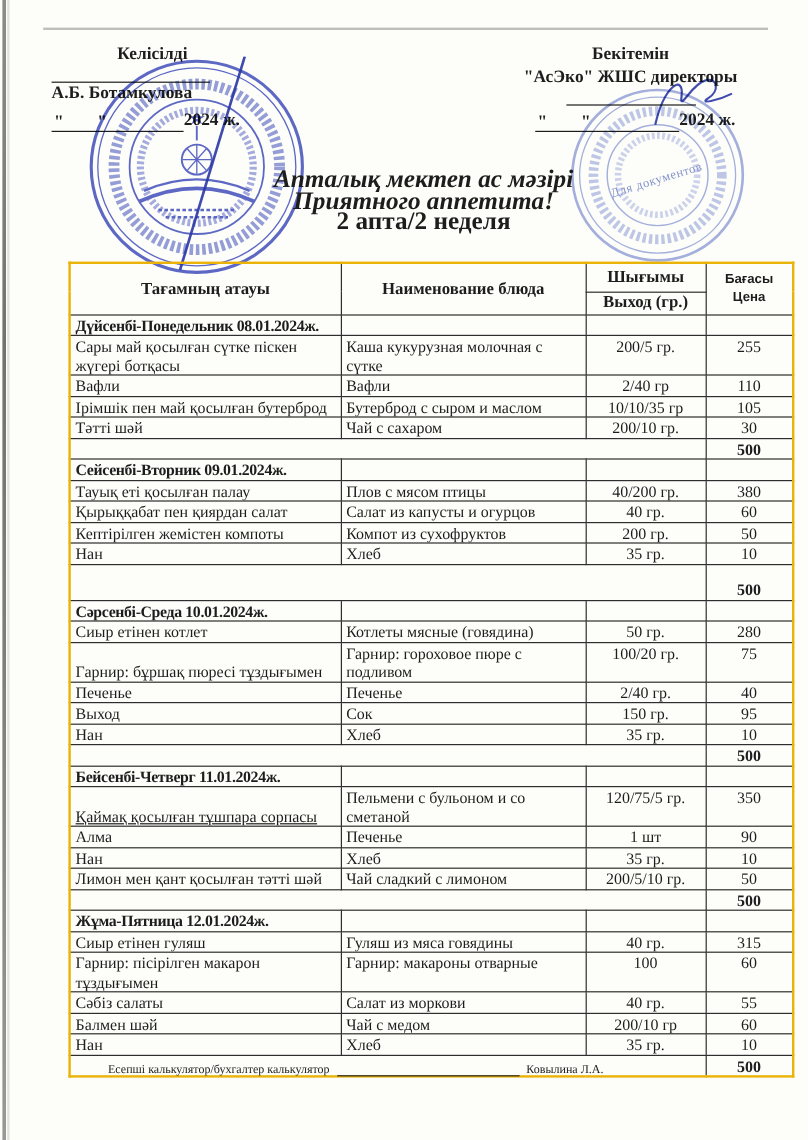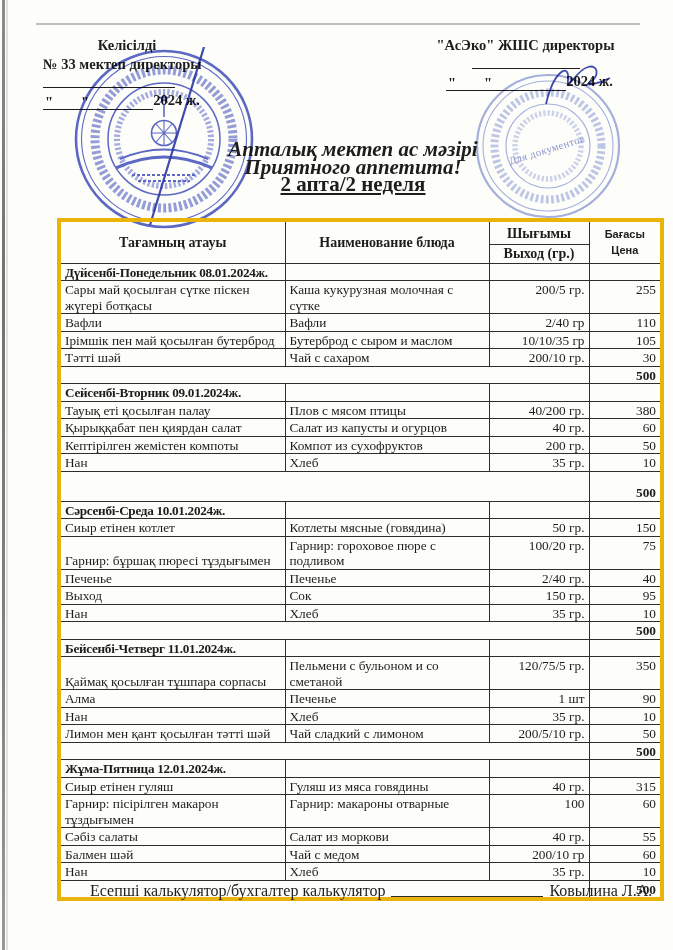--- a/index.html
+++ b/index.html
@@ -31,70 +31,71 @@
 
   
   .stamp{position:absolute;mix-blend-mode:multiply;pointer-events:none;}
   .stamp-left{left:72px;top:47px;}
   .stamp-right{left:468px;top:71px;}
   .sig-squiggle{left:540px;top:60px;}
 
   
   .title-block{position:absolute;left:218px;top:141px;width:270px;text-align:center;
                font-weight:bold;font-style:italic;font-size:21px;line-height:17.5px;}
-  .title-block .plain{font-style:normal;text-decoration:underline;}
+  .title-block .plain{font-style:normal;}
 
   
   .menu-table{position:absolute;left:57px;top:218px;border-collapse:collapse;table-layout:fixed;
               width:603px;font-size:13.3px;}
   .menu-table td{border:1px solid #2e2e2e;padding:1px 4px 0 4px;vertical-align:top;
                  line-height:15.5px;overflow:hidden;}
-  .menu-table{border:4px solid #eab308;}
+  .menu-table{border:2px solid #eab308;}
   .c1{width:226px;}.c2{width:204px;}.c3{width:100px;}.c4{width:73px;}
   .hdr{font-weight:bold;text-align:center;font-size:14px;vertical-align:middle !important;}
   .hdr-price{font-family:"Liberation Sans","DejaVu Sans",sans-serif;font-size:11px;line-height:15px;}
   tr.h1{height:24px;} tr.h2{height:19px;}
   tr.r-day{height:17px;} tr.r-item{height:17px;} tr.r-total{height:14px;} tr.r-total.tall{height:30px;}
   .day-title{font-weight:bold;font-size:13.2px;letter-spacing:-0.3px;white-space:nowrap;}
-  .num{text-align:right;}
+  .num{text-align:center;}
   .total{font-weight:bold;}
 
   
-  .footer-line{position:absolute;font-size:16px;display:flex;align-items:flex-start;}
+  .footer-line{position:absolute;font-size:10px;display:flex;align-items:flex-end;}
   .f1{left:90px;top:882px;}
   .f2{left:85px;top:915px;}
   .f-underline{display:inline-block;border-bottom:1.4px solid #2a2a2a;height:14px;}
   .f1 .f-underline{width:152px;margin:0 6px;}
   .f2 .f-underline{width:196px;margin:0 6px;}
 </style>
 </head>
 <body>
 
 <div class="page">
 
   <div class="edge-left"></div>
   <div class="edge-left2"></div>
   <div class="fold-line"></div>
 
   <div class="approval approval-left">
     <div class="status">Келісілді</div>
-    <div class="role">№ 33 мектеп директоры</div>
     <div class="sig-line"></div>
+    <div class="name">А.Б. Ботамкулова</div>
     <div class="date-row">
       <span class="dline">
           <span class="q">"</span>
           <span class="dgap1"></span>
           <span class="q">"</span>
           <span class="dgap2"></span>
         </span>
       <span>2024 ж.</span>
     </div>
   </div>
 
   <div class="approval approval-right">
+    <div class="status">Бекітемін</div>
     <div class="role">"АсЭко" ЖШС  директоры</div>
     <div class="sig-line"></div>
     <div class="date-row">
       <span class="dline">
           <span class="q">"</span>
           <span class="dgap1"></span>
           <span class="q">"</span>
           <span class="dgap2"></span>
         </span>
       <span>2024 ж.</span>
@@ -231,21 +232,21 @@
         <tr class="r-day">
           <td class="day-title">Сәрсенбі-Среда 10.01.2024ж.</td>
           <td></td>
           <td></td>
           <td></td>
         </tr>
         <tr class="r-item">
           <td class="kz">Сиыр етінен котлет</td>
           <td class="ru">Котлеты мясные (говядина)</td>
           <td class="num">50 гр.</td>
-          <td class="num">150</td>
+          <td class="num">280</td>
         </tr>
         <tr class="r-item">
           <td class="kz" style="vertical-align: bottom;">Гарнир: бұршақ пюресі тұздығымен</td>
           <td class="ru">Гарнир: гороховое пюре с подливом</td>
           <td class="num">100/20 гр.</td>
           <td class="num">75</td>
         </tr>
         <tr class="r-item">
           <td class="kz">Печенье</td>
           <td class="ru">Печенье</td>
@@ -268,21 +269,21 @@
           <td colspan="3"></td>
           <td class="num total">500</td>
         </tr>
         <tr class="r-day">
           <td class="day-title">Бейсенбі-Четверг 11.01.2024ж.</td>
           <td></td>
           <td></td>
           <td></td>
         </tr>
         <tr class="r-item">
-          <td class="kz" style="vertical-align: bottom;">Қаймақ қосылған тұшпара сорпасы</td>
+          <td class="kz" style="vertical-align: bottom; text-decoration: underline;">Қаймақ қосылған тұшпара сорпасы</td>
           <td class="ru">Пельмени с бульоном и со сметаной</td>
           <td class="num">120/75/5 гр.</td>
           <td class="num">350</td>
         </tr>
         <tr class="r-item">
           <td class="kz">Алма</td>
           <td class="ru">Печенье</td>
           <td class="num">1 шт</td>
           <td class="num">90</td>
         </tr>

